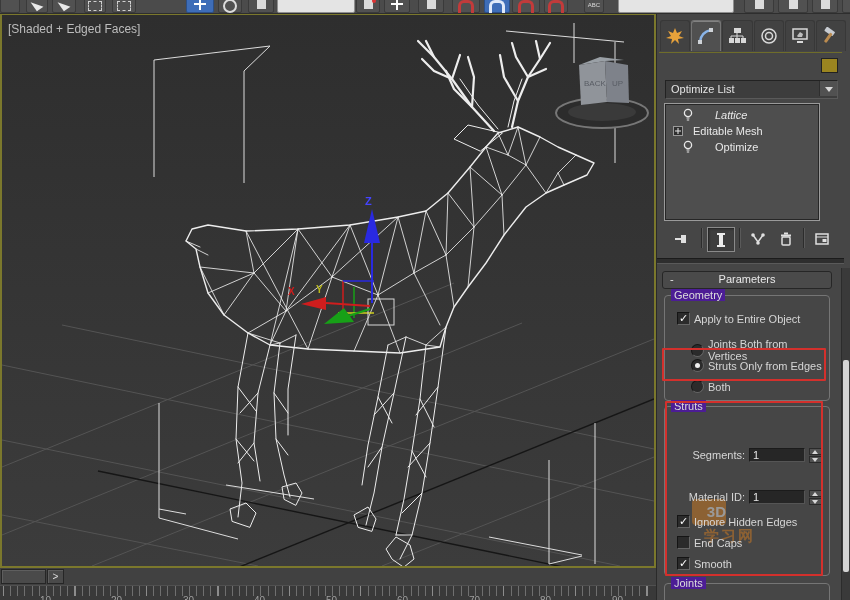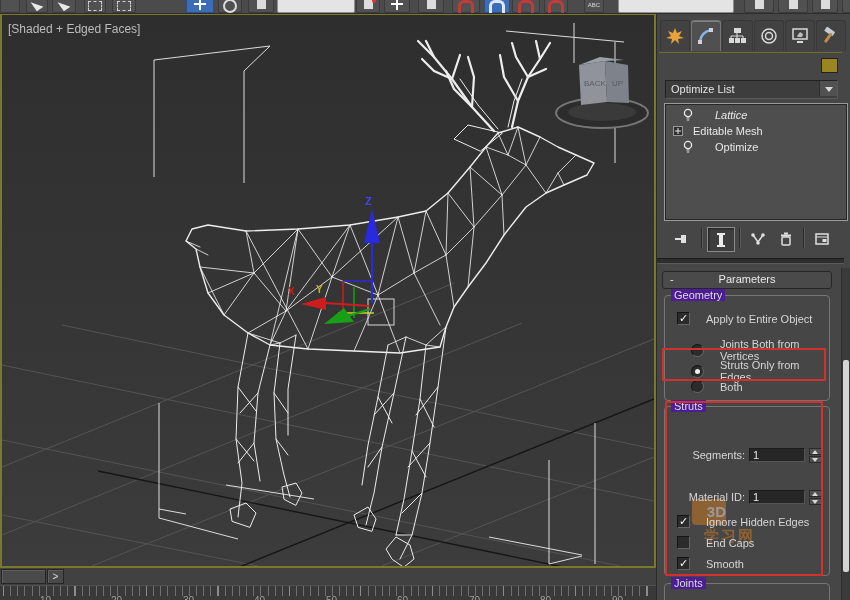--- a/index.html
+++ b/index.html
@@ -54,40 +54,40 @@
   .olive-line{position:absolute;left:2px;top:39px;width:183px;height:1px;background:#6f6d2a}
   .objname{position:absolute;left:8px;top:44px;width:146px;height:13px;background:#262626;
            border:1px solid;border-color:#1b1b1b #555 #555 #1b1b1b;color:#e0e0e0;font-size:11px;
            padding:0 3px;font-family:"Liberation Sans",sans-serif}
   .swatch{position:absolute;left:164px;top:45px;width:15px;height:13px;background:#9b8520;border:1px solid #222}
   .combo{position:absolute;left:8px;top:67px;width:166px;height:17px;background:#3d3d3d;
          border:1px solid;border-color:#222 #5a5a5a #5a5a5a #222;line-height:16px;padding-left:5px;color:#e4e4e4}
   .combo-btn{position:absolute;right:0;top:0;width:17px;height:15px;background:#515151;border-left:1px solid #2e2e2e}
   .combo-btn::after{content:"";position:absolute;left:5px;top:6px;border-left:4px solid transparent;
                     border-right:4px solid transparent;border-top:5px solid #d8d8d8}
-  .stack{position:absolute;left:7px;top:90px;width:184px;height:118px;background:#4e4e4e;
+  .stack{position:absolute;left:7px;top:90px;width:156px;height:118px;background:#4e4e4e;
          border:1px solid #9a9a9a;box-shadow:inset 0 0 0 1px #262626;padding-top:3px;box-sizing:border-box}
   .stack-row{height:16px;display:flex;align-items:center;color:#e8e8e8}
   .stack-row .sicon{width:14px;margin-left:16px;display:flex;justify-content:center}
   .stack-row.base .sicon{margin-left:6px}
   .stack-row .slabel{margin-left:20px}
   .stack-row.base .slabel{margin-left:8px}
   .stack-row.italic .slabel{font-style:italic}
   .stools{position:absolute;left:4px;top:212px;width:180px;height:27px}
   .sbtn{position:absolute;top:2px;width:26px;height:23px;display:flex;align-items:center;justify-content:center}
   .sbtn.pressed{border:1px solid #8a8a8a;background:#3e3e3e;box-shadow:inset 1px 1px 2px #222}
   .ssep{position:absolute;top:3px;width:1px;height:20px;background:#2c2c2c;box-shadow:1px 0 0 #5a5a5a}
   .bigsep{position:absolute;left:0;top:245px;width:187px;height:4px;background:#2e2e2e;
           border-top:1px solid #1b1b1b;border-bottom:1px solid #5a5a5a}
   .rhead{position:absolute;left:5px;top:258px;width:168px;height:16px;background:#4a4a4a;
          border:1px solid #262626;border-radius:3px;text-align:center;line-height:15px;color:#e8e8e8;z-index:2}
   .rminus{position:absolute;left:7px;top:0}
   .group{position:absolute;border:1px solid #757575;border-radius:4px;z-index:2}
   .gtitle{position:absolute;top:-7px;left:6px;background:#4c1d95;padding:0 3px;color:#dcdcdc}
-  .chk{position:absolute;display:flex;align-items:center;gap:16px}
+  .chk{position:absolute;display:flex;align-items:center;gap:4px}
   .box{width:11px;height:11px;background:#2b2b2b;border:1px solid;border-color:#151515 #666 #666 #151515;
        color:#fff;font-size:11px;line-height:10px;text-align:center;flex:none}
   .box.checked::after{content:"✓"}
   .rad{width:11px;height:11px;border-radius:50%;background:#2b2b2b;border:1px solid;
        border-color:#151515 #666 #666 #151515;position:relative;flex:none}
   .rad.sel::after{content:"";position:absolute;left:3px;top:3px;width:5px;height:5px;border-radius:50%;background:#efefef}
   .srow{position:absolute;left:0;width:158px;height:16px;display:flex;align-items:center}
   .srow .flabel{width:80px;text-align:right;padding-right:4px;flex:none}
   .srow input{width:48px;height:12px;background:#262626;border:1px solid;
               border-color:#1b1b1b #555 #555 #1b1b1b;color:#e6e6e6;font-size:11px;padding:0 3px;

